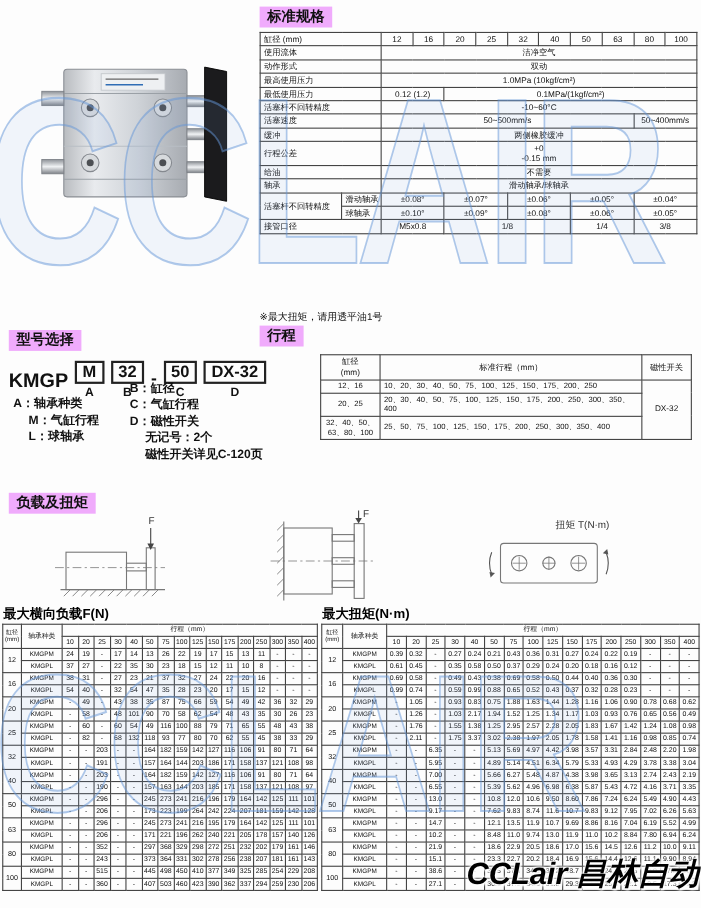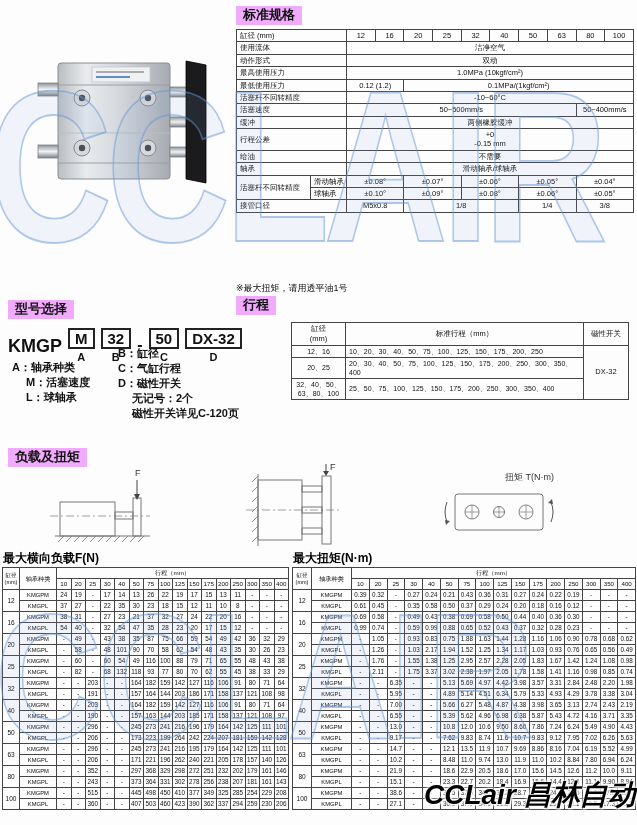--- a/index.html
+++ b/index.html
@@ -198,21 +198,21 @@
       <div class="code-box">50</div>
       <div class="code-tag">C</div>
     </div>
     <div class="code-col">
       <div class="code-box">DX-32</div>
       <div class="code-tag">D</div>
     </div>
   </div>
 <div class="abs" id="legend-left" style="left:12px;top:360px;">
     <div class="legend-line">A：轴承种类</div>
-    <div class="legend-line ind">M：活塞速度</div>
+    <div class="legend-line ind">M：气缸行程</div>
     <div class="legend-line ind">L：球轴承</div>
   </div>
 <div class="abs" id="legend-right" style="left:118px;top:346px;">
     <div class="legend-line">B：缸径</div>
     <div class="legend-line">C：气缸行程</div>
     <div class="legend-line">D：磁性开关</div>
     <div class="legend-line ind">无记号：2个</div>
     <div class="legend-line ind">磁性开关详见C-120页</div>
   </div>
 

